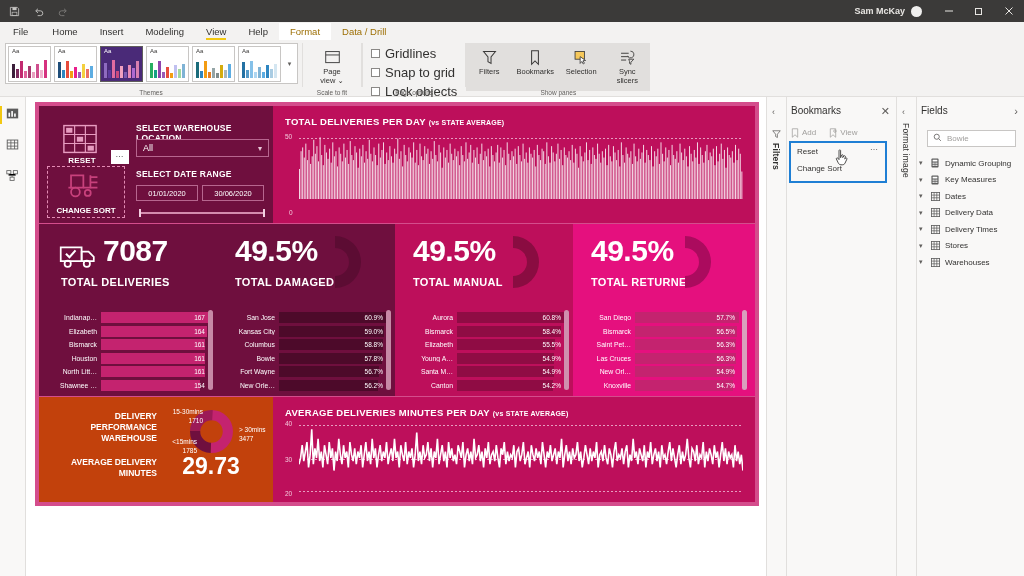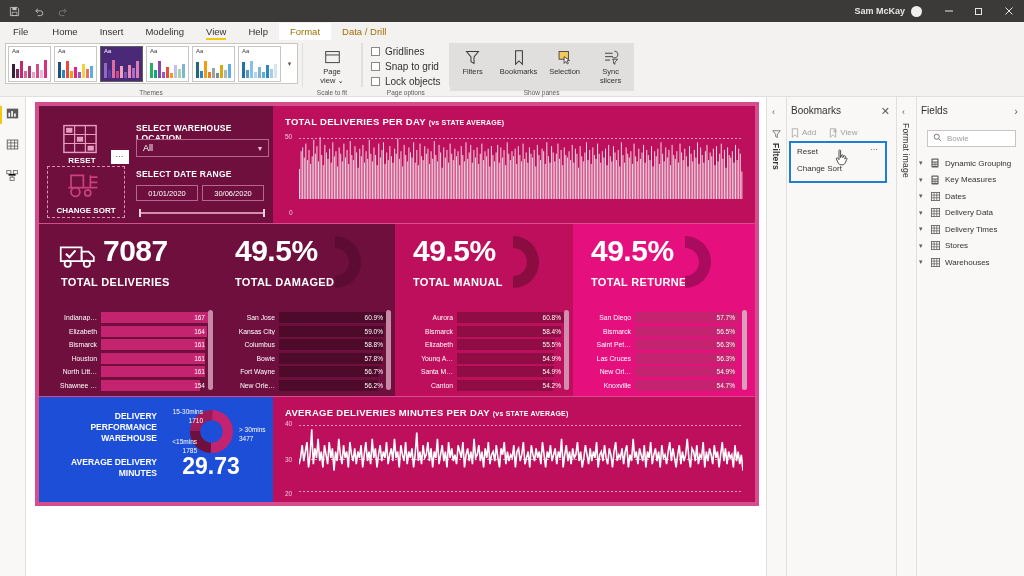--- a/index.html
+++ b/index.html
@@ -86,21 +86,21 @@
     width:46px; padding-top:4px; display:flex; flex-direction:column;
     align-items:center; font-size:7.5px; color:#323130; line-height:9px;
     text-align:center;
   }
   .rbtn .gi { height:20px; display:flex; align-items:center; justify-content:center; }
   .rbtn.wide { width:50px; }
   .panes-hl { background:#e1dfdd; display:flex; height:48px; padding-top:0;}
 
   
   .chkcol { padding:6px 8px 0 8px; display:flex; flex-direction:column; gap:4px; }
-  .chkrow { display:flex; align-items:center; gap:5px; font-size:10px; color:#323130; }
+  .chkrow { display:flex; align-items:center; gap:5px; font-size:13px; color:#323130; }
   .chkbox { width:9px; height:9px; border:1px solid #8a8886; background:#fff; }
 
   
   .leftrail {
     position:absolute; left:0; top:97px; width:26px; bottom:0;
     background:#f9f8f7; border-right:1px solid #e1dfdd;
     display:flex; flex-direction:column; align-items:center; padding-top:9px; gap:13px;
   }
   .rail-item { width:26px; height:18px; display:flex; align-items:center;
                justify-content:center; position:relative; }
@@ -185,21 +185,21 @@
            white-space:nowrap; overflow:hidden; }
   .btrack { flex:1; height:11px; position:relative; }
   .bfill { position:absolute; left:0; top:0; bottom:0; }
   .bval { position:absolute; right:4px; top:0; font-size:6.5px; color:#fff; line-height:11px; }
   .vscroll { position:absolute; right:0; top:86px; width:5px; height:80px;
              background:#9b5d7c; border-radius:3px; }
   .vscroll.lt { background:#c789a6; }
 
   
   .botband { position:absolute; left:0; top:291px; width:100%; height:105px; display:flex; }
-  .perf { width:234px; background:#1d4ed8; position:relative; }
+  .perf { width:234px; background:#c2410c; position:relative; }
   .perf-t1 { position:absolute; left:8px; top:14px; width:110px; text-align:right;
              font-size:8.5px; font-weight:bold; color:#fff; line-height:11px; }
   .perf-t2 { position:absolute; left:8px; top:60px; width:110px; text-align:right;
              font-size:8.5px; font-weight:bold; color:#fff; line-height:11px; }
   .avgval { position:absolute; left:122px; top:56px; width:100px; text-align:center;
             font-size:23px; font-weight:bold; color:#fff; }
   .donut { position:absolute; left:150px; top:12px; width:45px; height:45px; }
   .dlbl { position:absolute; font-size:6.5px; color:#fff; line-height:9px; }
 
   .line-panel { flex:1; background:#bd0f5b; position:relative; }

